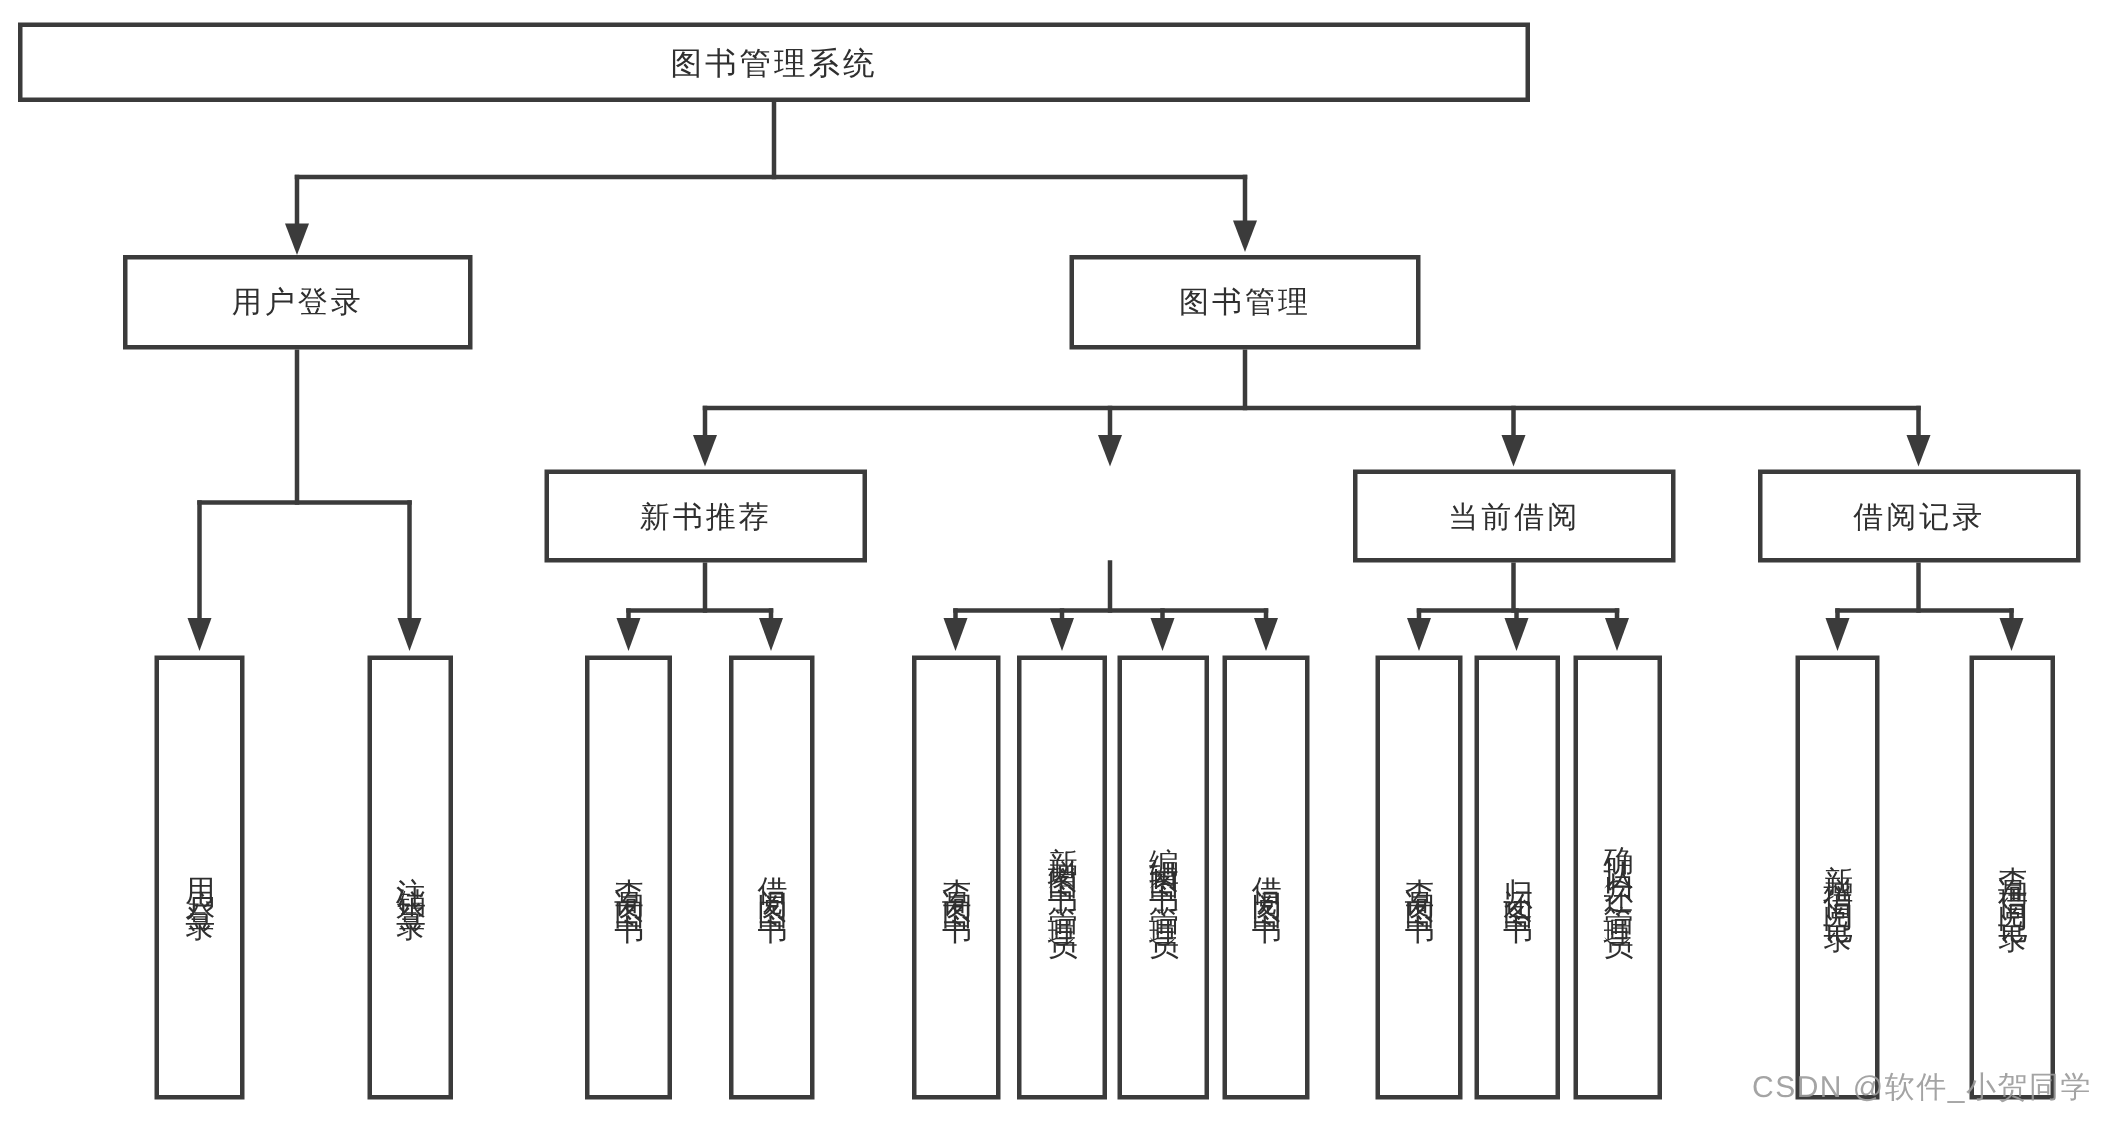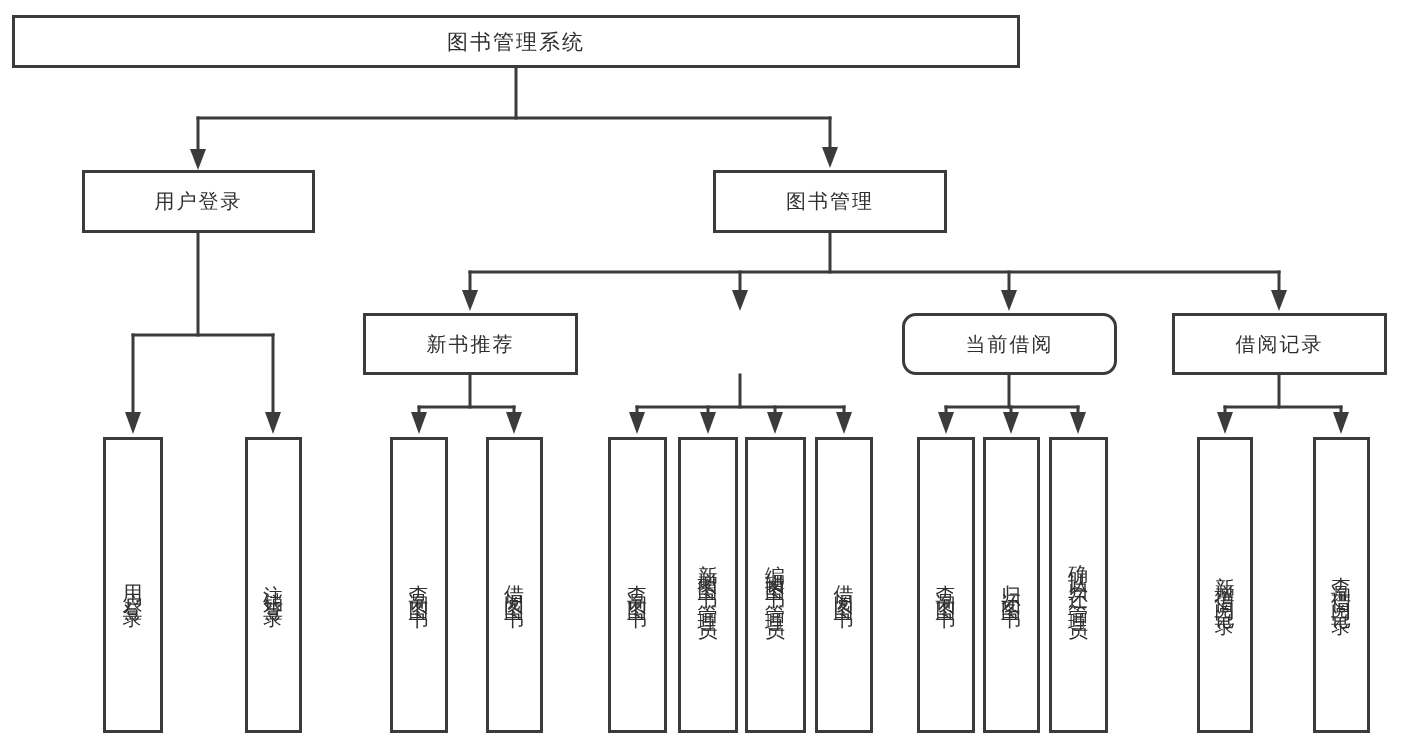--- a/index.html
+++ b/index.html
@@ -154,21 +154,21 @@
       <polygon points="1333,412 1349,412 1341,434"></polygon>
     </g>
   </svg>
 
   <div class="box hbox root-box" style="left:12px; top:15px; width:1008px; height:53px;">图书管理系统</div>
 
   <div class="box hbox" style="left:82px; top:170px; width:233px; height:63px;">用户登录</div>
   <div class="box hbox" style="left:363px; top:313px; width:215px; height:62px;">新书推荐</div>
 
   <div class="box hbox" style="left:713px; top:170px; width:234px; height:63px;">图书管理</div>
-  <div class="box hbox" style="left:902px; top:313px; width:215px; height:62px;border-radius:14px;">当前借阅</div>
+  <div class="box hbox" style="left:902px; top:313px; width:215px; height:62px;">当前借阅</div>
   <div class="box hbox" style="left:1172px; top:313px; width:215px; height:62px;">借阅记录</div>
 
   <div class="box vbox" style="left:103px; width:60px;">
     <span class="vtext">用户登录</span>
   </div>
   <div class="box vbox" style="left:245px; width:57px;">
     <span class="vtext">注销登录</span>
   </div>
 
   <div class="box vbox" style="left:390px; width:58px;">
@@ -201,14 +201,15 @@
     <span class="vtext">确认归还（管理员）</span>
   </div>
 
   <div class="box vbox" style="left:1197px; width:56px;">
     <span class="vtext">新增借阅记录</span>
   </div>
   <div class="box vbox" style="left:1313px; width:57px;">
     <span class="vtext">查询借阅记录</span>
   </div>
 
+  <div class="watermark">CSDN @软件_小贺同学</div>
 
 </div>
 
 </body></html>

